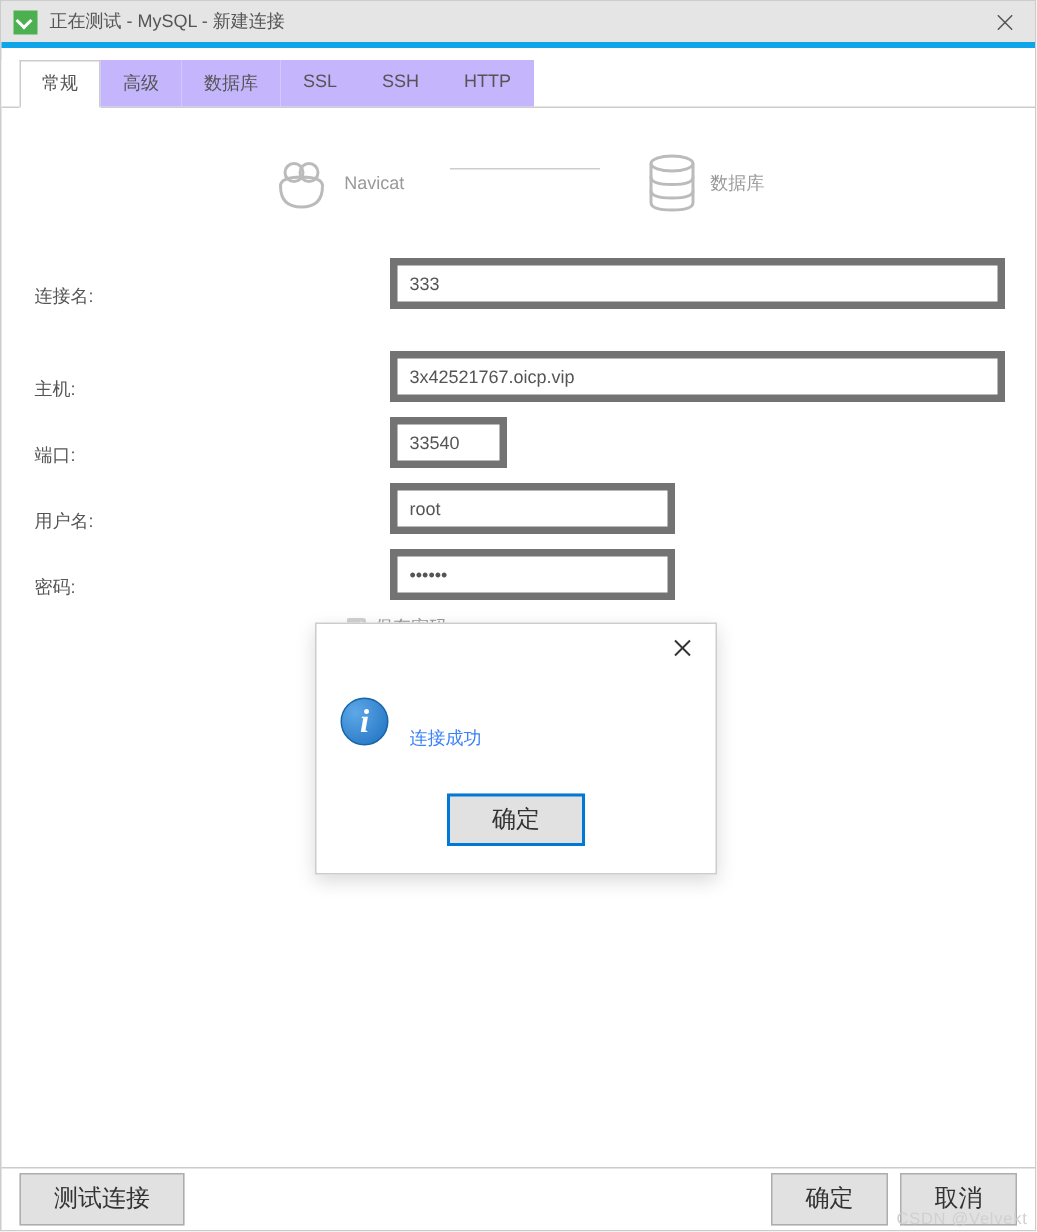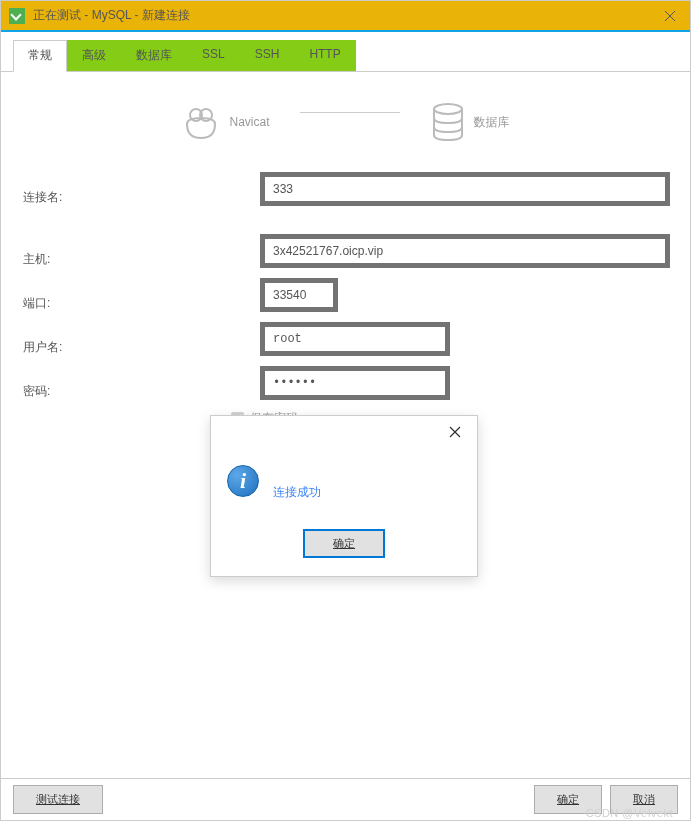--- a/index.html
+++ b/index.html
@@ -1,62 +1,62 @@
 <!DOCTYPE html>
 <html><head>
   <meta charset="utf-8">
   <style>
     * { box-sizing: border-box; margin: 0; padding: 0; }
     body { font-family: "Microsoft YaHei", "Segoe UI", sans-serif; font-size: 12px; color: #333; background: #fff; width: 691px; height: 821px; position: relative; overflow: hidden; }
     
     .window { width: 691px; height: 821px; border: 1px solid #ccc; display: flex; flex-direction: column; }
     
-    .titlebar { height: 31px; display: flex; align-items: center; padding: 0 8px; border-bottom: 2px solid #0ea5e9; background: #eab308; }
+    .titlebar { height: 31px; display: flex; align-items: center; padding: 0 8px; border-bottom: 4px solid #0ea5e9; background: #e5e5e5; }
     .titlebar-icon { width: 16px; height: 16px; background: #4CAF50; margin-right: 8px; position: relative; }
     .titlebar-icon::after { content: ''; position: absolute; left: 3px; top: 3px; width: 6px; height: 6px; border-left: 2px solid #fff; border-bottom: 2px solid #fff; transform: rotate(-45deg); }
     .titlebar-text { flex: 1; color: #555; font-size: 12px; }
     .titlebar-close { width: 40px; height: 31px; display: flex; align-items: center; justify-content: center; cursor: pointer; margin-right: -8px; }
     .titlebar-close svg { width: 10px; height: 10px; }
     
     .tabbar { height: 32px; display: flex; padding-left: 12px; border-bottom: 1px solid #ccc; background: #fff; margin-top: 8px; }
-    .tab { padding: 6px 14px; color: #555; cursor: pointer; border: 1px solid transparent; border-bottom: none; background: #84cc16; position: relative; }
+    .tab { padding: 6px 14px; color: #555; cursor: pointer; border: 1px solid transparent; border-bottom: none; background: #c4b5fd; position: relative; }
     .tab.active { border-color: #ccc; border-bottom: 1px solid #fff; margin-bottom: -1px; background: #fff; }
     
     .content { flex: 1; padding: 20px 20px 10px 20px; position: relative; }
     
     .diagram { display: flex; align-items: center; justify-content: center; gap: 30px; margin: 10px 0 30px 0; }
     .diagram-item { display: flex; flex-direction: row; align-items: center; gap: 8px; color: #999; }
     .diagram-line { width: 100px; height: 1px; background: #ccc; margin-top: -20px; }
     
     .form-row { display: flex; align-items: flex-end; margin-bottom: 10px; gap: 29px; }
     .form-label { width: 210px; color: #555; padding-left: 2px; }
     .form-input { border: 5px solid #737373; background: #fff; padding: 5px 8px; font-family: inherit; font-size: 12px; color: #555; }
     .form-input.wide { width: 410px; }
-    .form-input.med { width: 190px; font-family: Liberation Mono, monospace; }
+    .form-input.med { width: 190px; }
     .form-input.short { width: 78px; }
     
     .check-row { margin-left: 210px; display: flex; align-items: center; gap: 6px; margin-top: 4px; }
     .check-row input { accent-color: #999; }
     .check-row label { color: #999; font-size: 12px; }
     
     .footer { height: 42px; border-top: 1px solid #ccc; display: flex; align-items: center; padding: 0 12px; }
-    .btn { padding: 6px 22px; border: 1px solid #adadad; background: #e1e1e1; cursor: pointer; font-family: inherit; font-size: 11px; color: #333; text-decoration: underline; }
+    .btn { padding: 6px 22px; border: 1px solid #adadad; background: #e1e1e1; cursor: pointer; font-family: inherit; font-size: 16px; color: #333; }
     .footer .spacer { flex: 1; }
     .footer .btn + .btn { margin-left: 8px; }
     
     .modal { position: absolute; left: 210px; top: 415px; width: 268px; border: 1px solid #ccc; background: #fff; box-shadow: 0 4px 12px rgba(0,0,0,0.15); }
     .modal-titlebar { height: 32px; display: flex; justify-content: flex-end; align-items: center; }
     .modal-close { width: 44px; height: 32px; display: flex; align-items: center; justify-content: center; cursor: pointer; }
     .modal-body { display: flex; align-items: center; padding: 12px 16px 20px 16px; gap: 14px; }
     .info-icon { width: 32px; height: 32px; border-radius: 50%; background: radial-gradient(circle at 30% 30%, #5DA8E8, #1E6FBF); display: flex; align-items: center; justify-content: center; color: #fff; font-family: Georgia, serif; font-size: 22px; font-weight: bold; font-style: italic; border: 1px solid #1565a8; }
     .modal-msg { color: #3b82f6; font-size: 12px; margin-top: 24px; }
     .modal-footer { display: flex; justify-content: center; padding: 8px 0 18px 0; }
     .modal-footer .btn { border: 2px solid #0078d7; background: #e1e1e1; padding: 5px 28px; }
     
-    .watermark { position: absolute; right: 18px; bottom: 2px; color: #d0d0d0; font-size: 11px; letter-spacing: 0.5px; pointer-events: none; }
+    .watermark { position: absolute; right: 6px; bottom: 2px; color: #d0d0d0; font-size: 11px; letter-spacing: 0.5px; pointer-events: none; }
   </style>
 </head>
 <body>
 
 <div class="window">
   <div class="titlebar">
     <div class="titlebar-icon"></div>
     <div class="titlebar-text">正在测试 - MySQL - 新建连接</div>
     <div class="titlebar-close">
       <svg viewBox="0 0 10 10">

